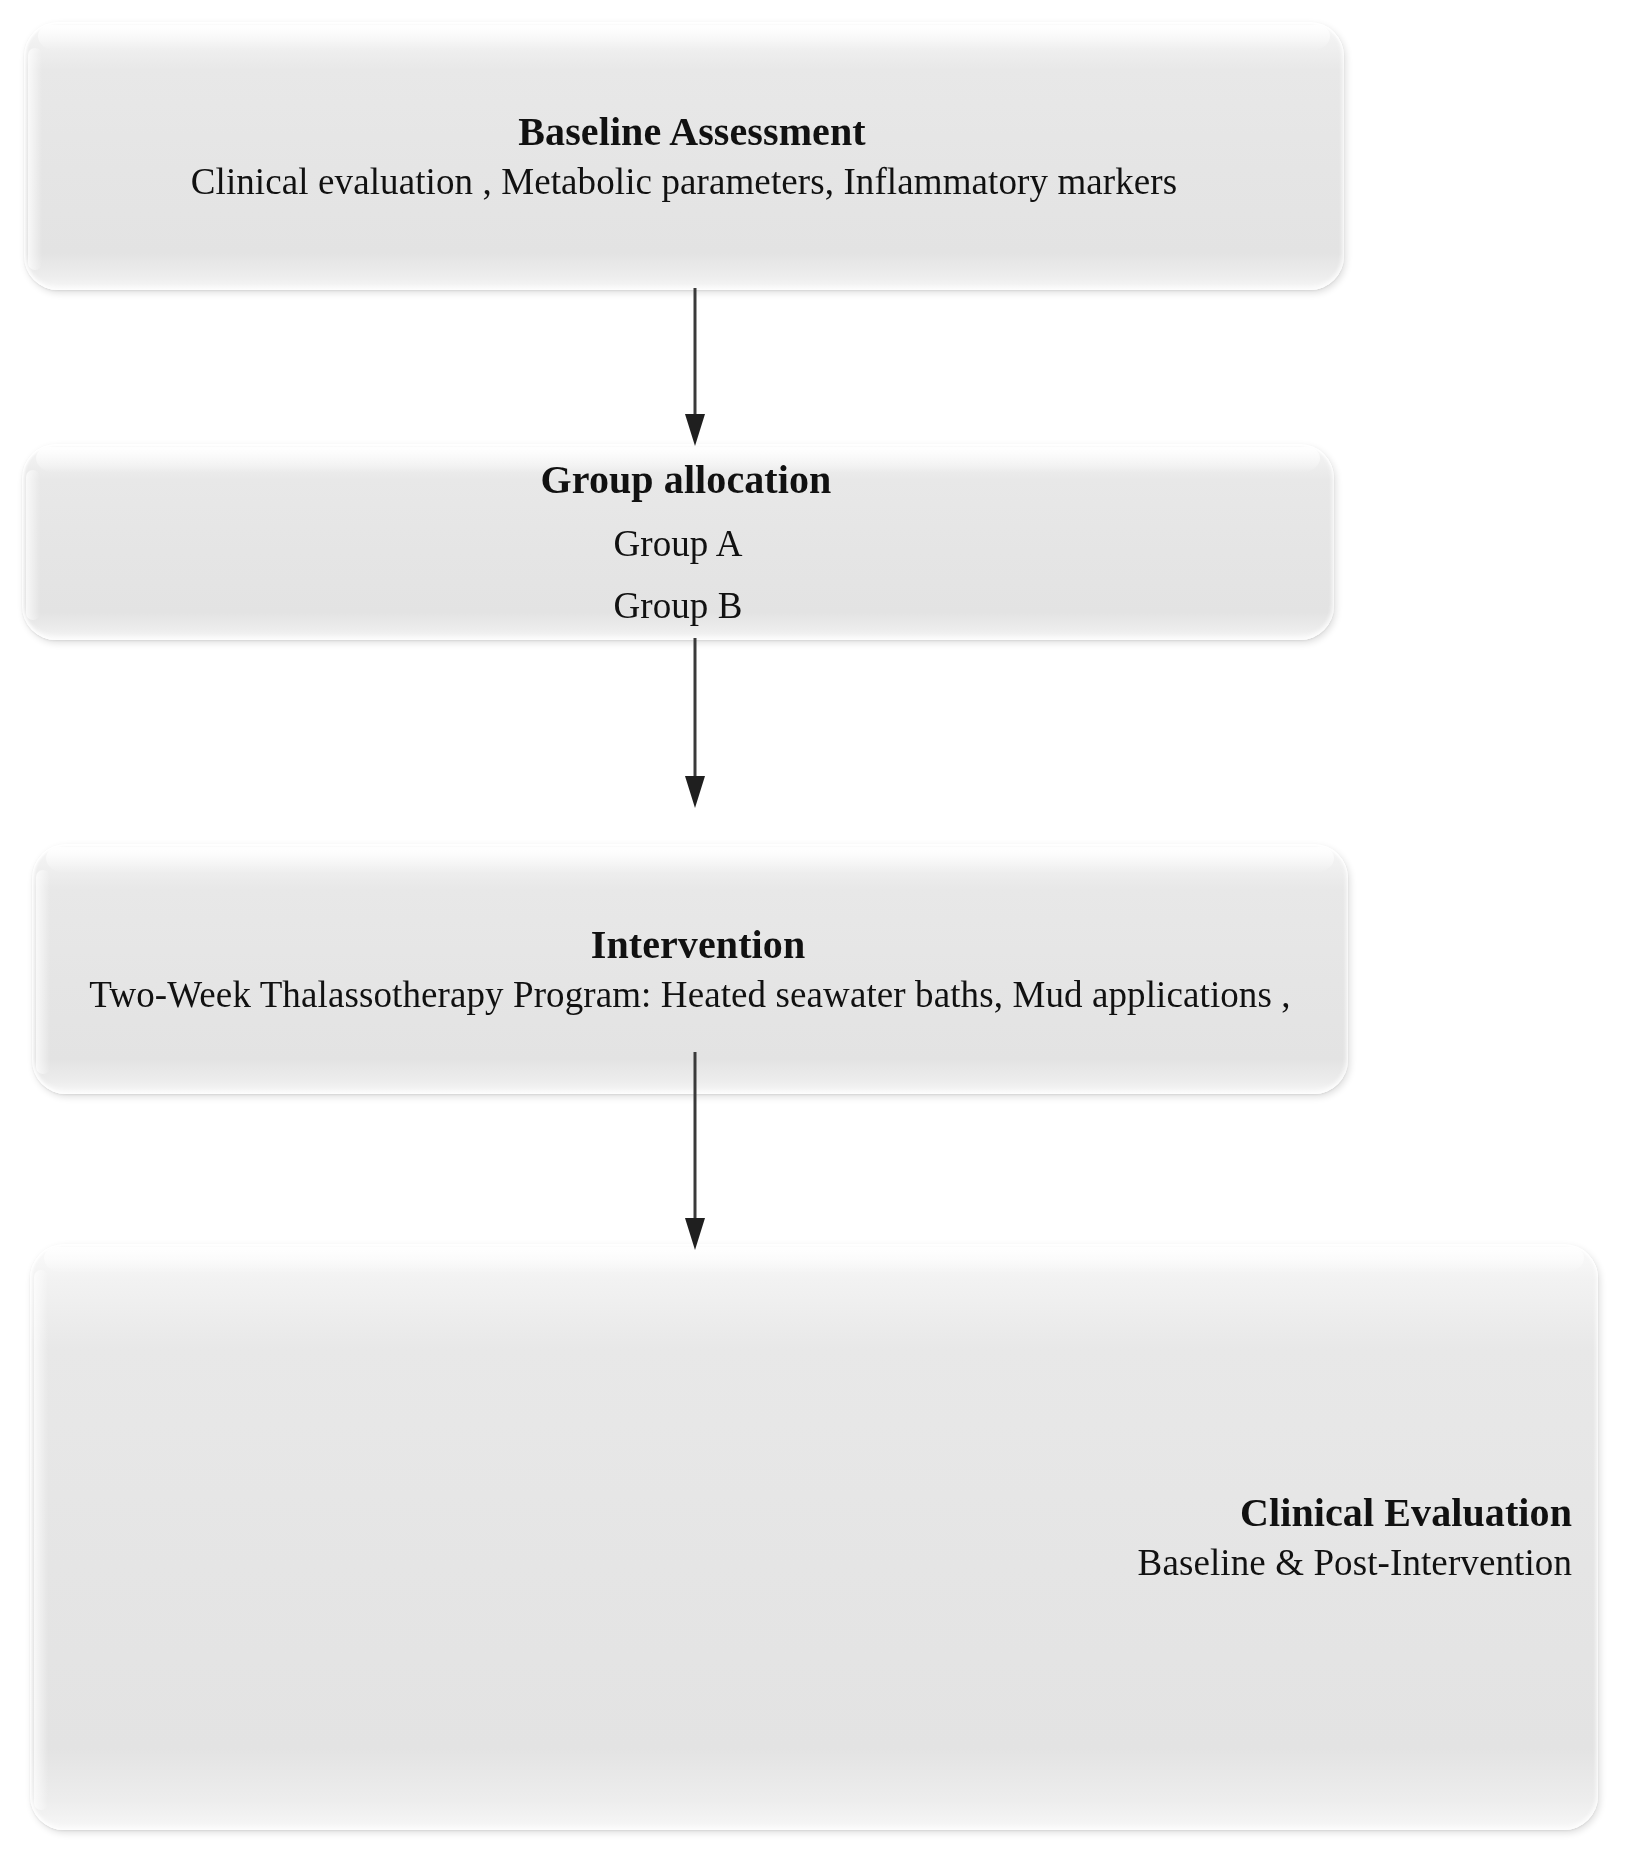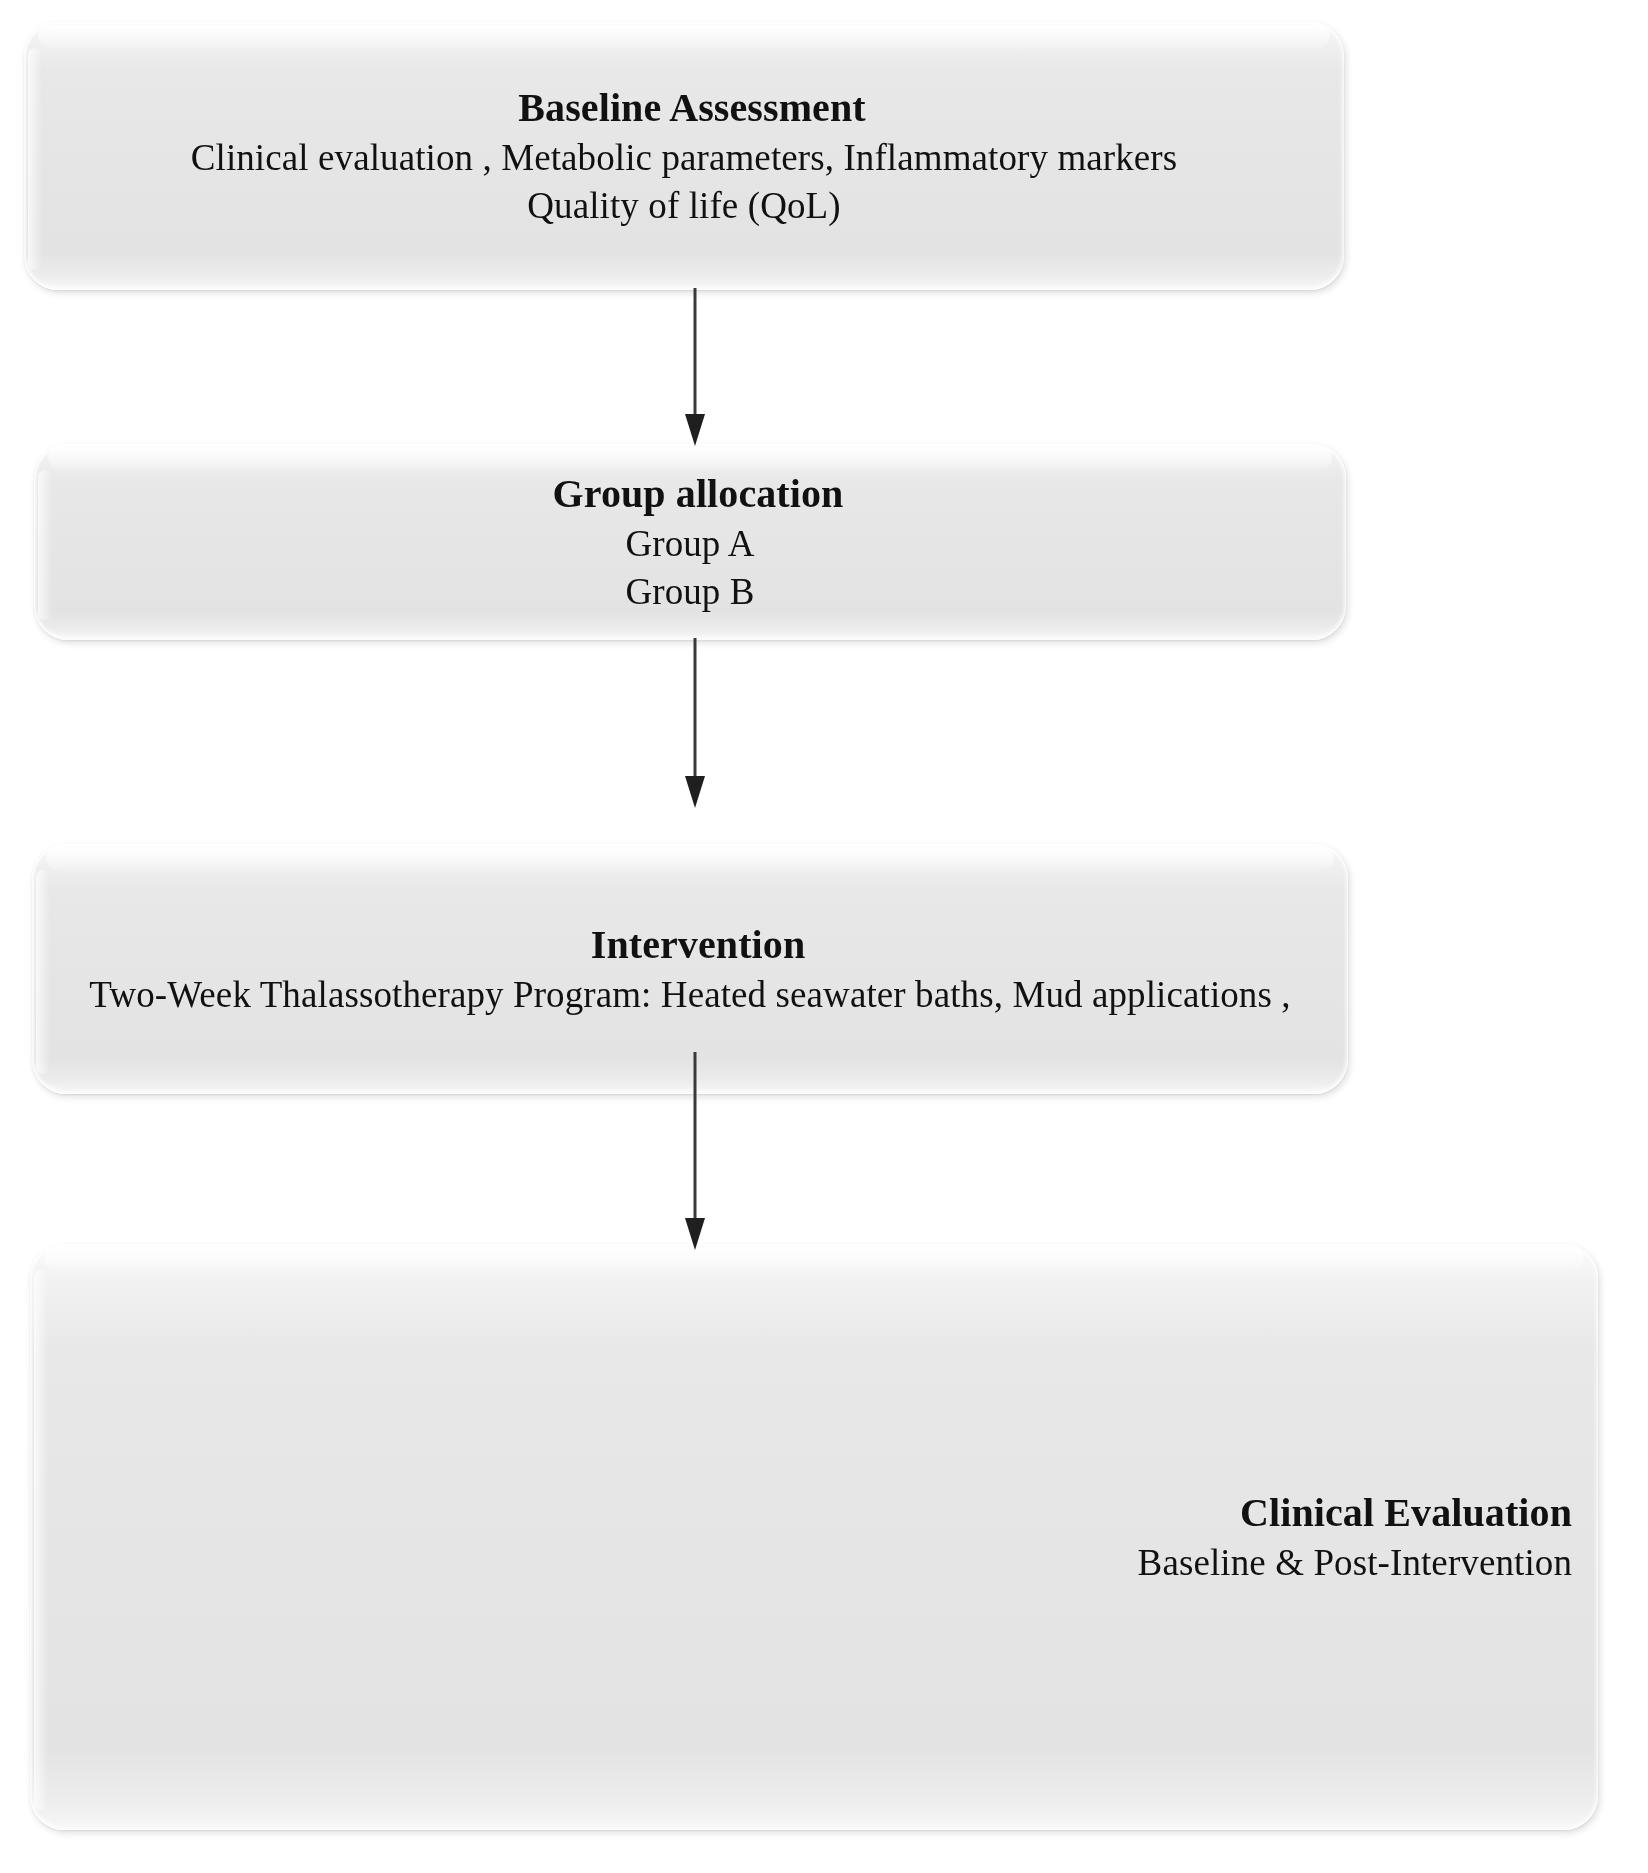--- a/index.html
+++ b/index.html
@@ -87,21 +87,21 @@
     font-weight: 700;
     margin-left: 16px;
   }
   .line-body {
     font-size: 37px;
     font-weight: 400;
   }
 
   
   #node-baseline     { left: 24px;  top: 22px;   width: 1320px; height: 268px; }
-  #node-group        { left: 34px;  top: 444px;  width: 1312px; height: 196px; }
+  #node-group        { left: 22px;  top: 444px;  width: 1312px; height: 196px; gap: 14px; }
   #node-intervention { left: 32px;  top: 844px;  width: 1316px; height: 250px; }
   #node-evaluation   { left: 30px;  top: 1244px; width: 1568px; height: 586px; align-items: flex-end; }
 
   
   .connector {
     position: absolute;
     z-index: 3;
     pointer-events: none;
   }
   .connector svg { display: block; }
@@ -111,21 +111,20 @@
   #connector-3 { left: 670px; top: 1052px; }
 </style>
 </head>
 <body>
 
 <div id="flowchart">
 
   <div class="node" id="node-baseline">
     <div class="node-text line-title">Baseline Assessment</div>
     <div class="node-text line-body">Clinical evaluation  , Metabolic parameters, Inflammatory markers</div>
-    <div class="node-text line-body">Quality of life (QoL)</div>
   </div>
 
   <div class="connector" id="connector-1">
     <svg width="50" height="160" viewBox="0 0 50 160" xmlns="http://www.w3.org/2000/svg">
       <line x1="25" y1="0" x2="25" y2="134" stroke="#3a3a3a" stroke-width="3"></line>
       <polygon points="25,158 15,126 35,126" fill="#1f1f1f"></polygon>
     </svg>
   </div>
 
   <div class="node" id="node-group">

